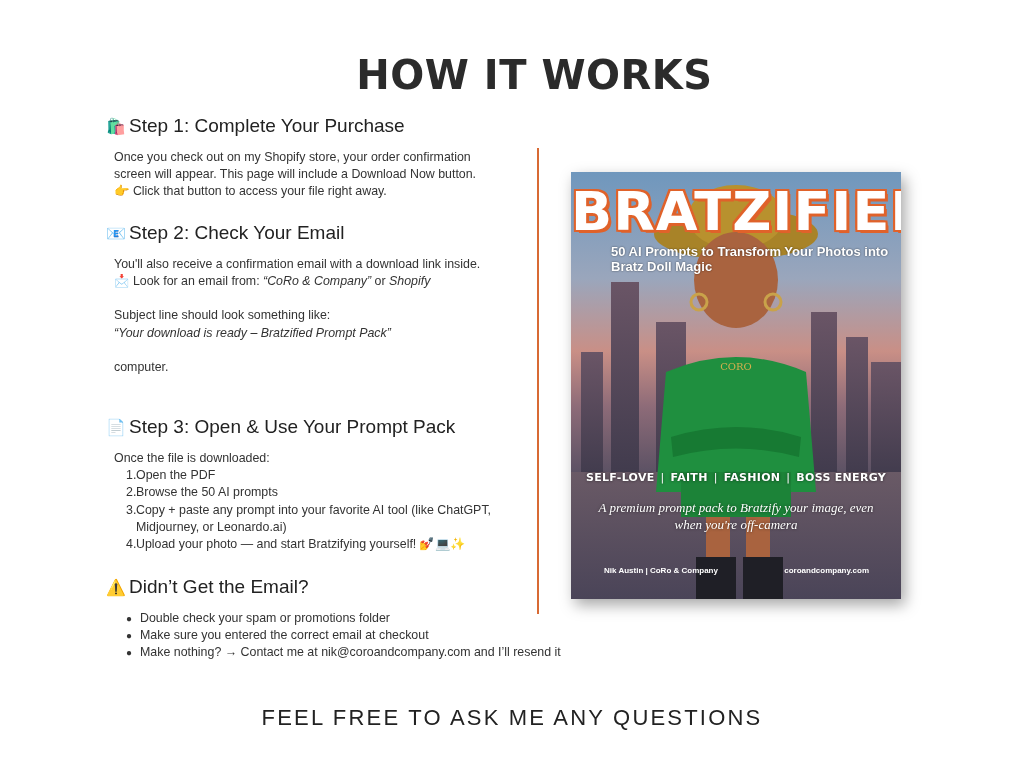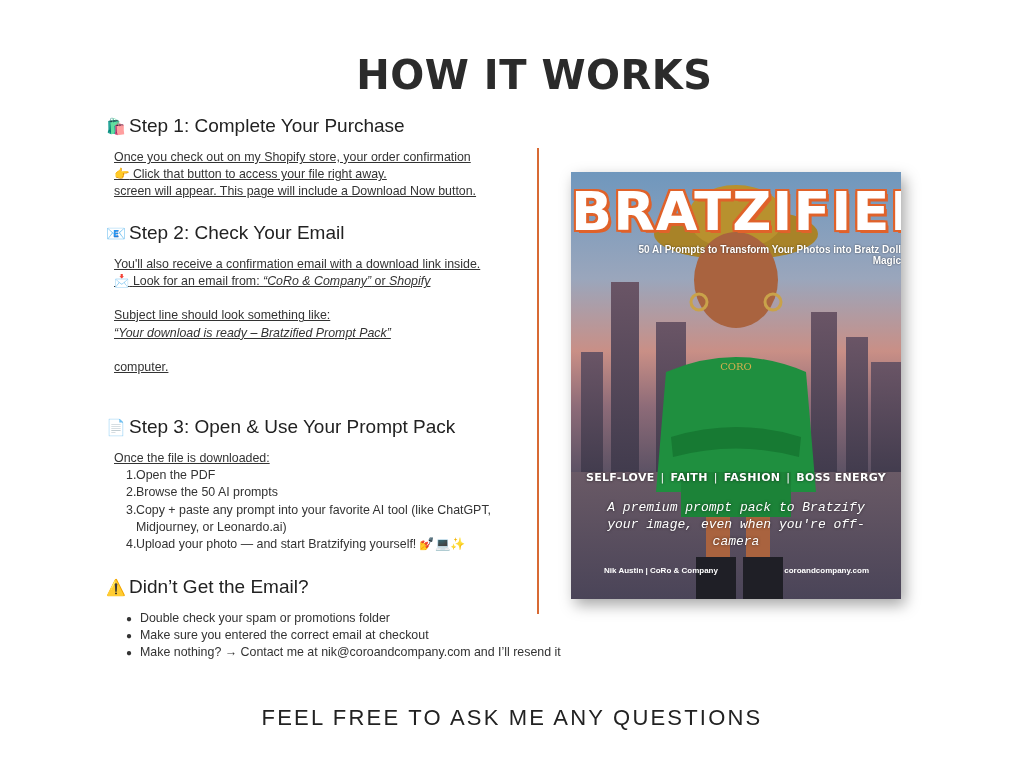--- a/index.html
+++ b/index.html
@@ -12,21 +12,21 @@
     letter-spacing: 0.5px; color: #2b2b2b; padding-left: 45px;
   }
 
   .left-col { position: absolute; left: 106px; top: 113px; width: 440px; }
   .step-head {
     display: flex; align-items: center; font-size: 19px; color: #222; font-weight: normal;
     height: 26px; white-space: nowrap;
   }
   .step-head .emoji { width: 20px; margin-right: 3px; font-size: 16px; display: inline-flex; align-items: center; justify-content: center; }
   .step-body { margin-left: 8px; margin-top: 10px; font-size: 12.4px; line-height: 17.2px; color: #333; }
-  .step-body p { white-space: nowrap; text-decoration: underline; }
+  .step-body p { white-space: nowrap; }
   .step-body .gap { height: 17px; }
   .it { font-style: italic; }
 
   .s1 { position: absolute; left: 0; top: 0; }
   .s2 { position: absolute; left: 0; top: 107px; }
   .s3 { position: absolute; left: 0; top: 301px; }
   .s4 { position: absolute; left: 0; top: 461px; }
 
   ol.steps { list-style: none; margin-left: 12px; }
   ol.steps li { display: flex; }
@@ -45,32 +45,32 @@
     background: linear-gradient(180deg, #6f97bd 0%, #9aa6bc 25%, #c98f86 42%, #8d6b78 55%, #4d4a5e 75%, #5b4d5c 100%);
   }
   .cover .skyline { position: absolute; left: 0; top: 0; width: 330px; height: 427px; }
   .cover .brand {
     position: absolute; left: 0; top: 8px; width: 330px; text-align: left;
     font-family: "DejaVu Sans", sans-serif; font-weight: bold; font-size: 54px; color: #ffffff;
     letter-spacing: 1px;
     text-shadow: 2px 0 0 #e0622a, -2px 0 0 #e0622a, 0 2px 0 #e0622a, 0 -2px 0 #e0622a, 2px 2px 0 #e0622a, -2px -2px 0 #e0622a, 2px -2px 0 #e0622a, -2px 2px 0 #e0622a, 3px 3px 0 #e0622a;
   }
   .cover .subtitle {
-    position: absolute; left: 40px; top: 72px; width: 290px; text-align: right;
-    font-size: 10px; font-weight: bold; color: #fff; text-shadow: 0 0 2px rgba(0,0,0,0.6);
+    position: absolute; left: 40px; top: 72px; width: 290px; text-align: left;
+    font-size: 13px; font-weight: bold; color: #fff; text-shadow: 0 0 2px rgba(0,0,0,0.6);
   }
   .cover .tags {
     position: absolute; left: 0; top: 299px; width: 330px; text-align: center;
     font-family: "DejaVu Sans", sans-serif; font-weight: bold; font-size: 11px; color: #fff; letter-spacing: 0.3px;
     text-shadow: 0 0 3px rgba(0,0,0,0.6);
   }
   .cover .tags .sep { margin: 0 6px; font-weight: normal; }
   .cover .tagline {
     position: absolute; left: 20px; top: 327px; width: 290px; text-align: center;
-    font-family: Liberation Mono, monospace; font-style: italic; font-size: 13px; line-height: 17px; color: #fff;
+    font-family: Liberation Serif, serif; font-style: italic; font-size: 13px; line-height: 17px; color: #fff;
     text-shadow: 0 0 3px rgba(0,0,0,0.6);
   }
   .cover .author { position: absolute; left: 33px; top: 394px; font-size: 8px; font-weight: bold; color: #fff; }
   .cover .site { position: absolute; right: 32px; top: 394px; font-size: 8px; font-weight: bold; color: #fff; }
 
   .footer {
     position: absolute; left: 0; top: 705px; width: 1024px; text-align: center;
     font-size: 22px; letter-spacing: 2.2px; color: #222;
   }
 </style>
@@ -81,22 +81,22 @@
 
 <div class="left-col">
 
   <section class="s1">
     <h2 class="step-head">
       <span class="emoji">🛍️</span>
       <span>Step 1: Complete Your Purchase</span>
     </h2>
     <div class="step-body">
       <p>Once you check out on my Shopify store, your order confirmation</p>
+      <p>screen will appear. This page will include a Download Now button.</p>
       <p><span>👉</span> <span>Click that button to access your file right away.</span></p>
-      <p>screen will appear. This page will include a Download Now button.</p>
     </div>
   </section>
 
   <section class="s2">
     <h2 class="step-head">
       <span class="emoji">📧</span>
       <span>Step 2: Check Your Email</span>
     </h2>
     <div class="step-body">
       <p>You'll also receive a confirmation email with a download link inside.</p>

